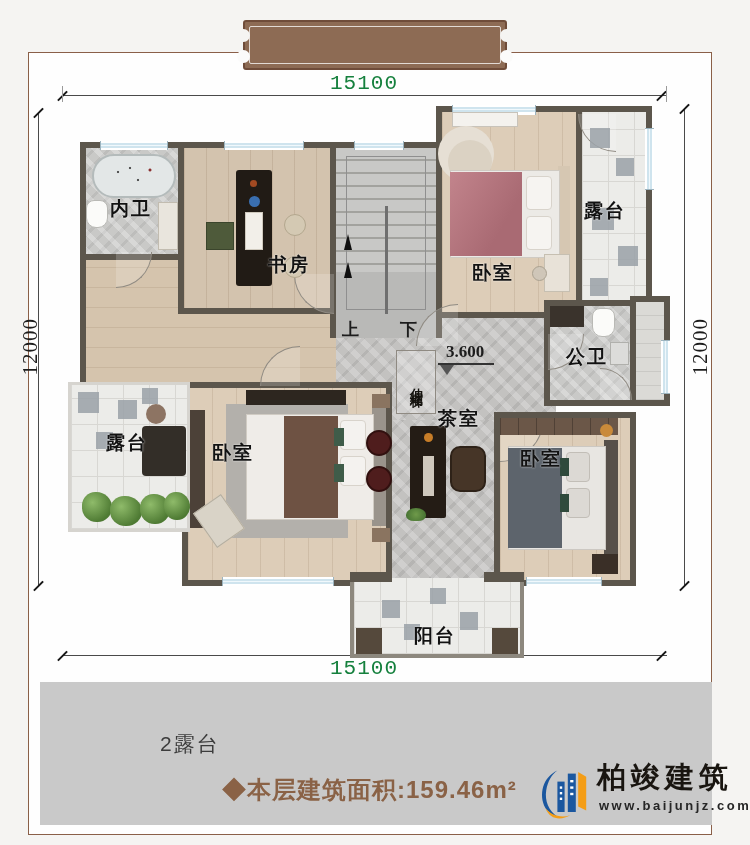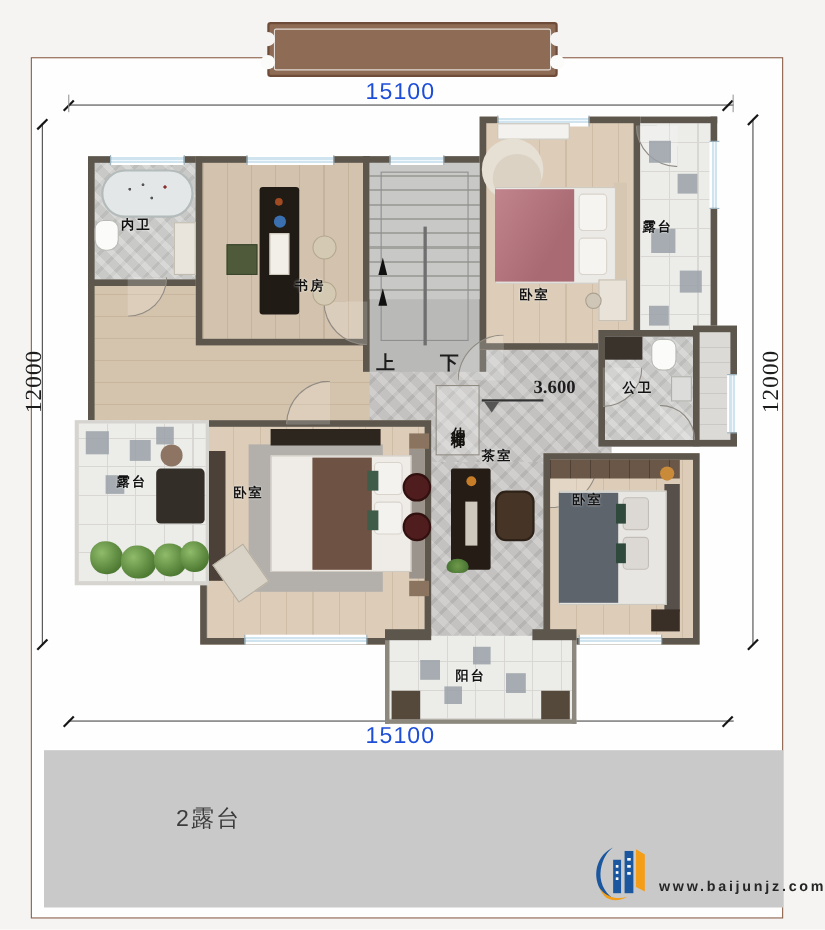--- a/index.html
+++ b/index.html
@@ -13,21 +13,21 @@
   
   .banner { left:243px; top:20px; width:264px; height:50px; background:#8d6b54; border:2px solid #6f4c39; border-radius:3px; display:flex; align-items:center; justify-content:center; }
   .banner .inner { position:absolute; inset:4px; border:1px solid rgba(255,255,255,.75); border-radius:2px; }
   .banner .title { color:#f8f4ef; font-size:25px; font-weight:bold; letter-spacing:3px; position:relative; z-index:2; }
   .notch { position:absolute; width:13px; height:13px; border-radius:50%; z-index:3; }
 
   
   .dimline { background:#4a4a4a; }
   .tick { width:13px; height:2px; background:#161616; transform:rotate(-45deg); }
   .ext { background:#9a9a9a; }
-  .dimtext { font-family:Liberation Sans, sans-serif; font-size:21px; color:#1d4ed8; letter-spacing:1px; text-align:center; }
+  .dimtext { font-family:Liberation Mono, monospace; font-size:21px; color:#15803d; letter-spacing:1px; text-align:center; }
   .dimtext-v { font-family:"Liberation Serif","DejaVu Serif",serif; font-size:21px; color:#1c1c1c; letter-spacing:1px; writing-mode:vertical-rl; transform:rotate(180deg); }
 
   
   .room { border:6px solid #5c564c; }
   .wood   { background-color:#d3c3ae; background-image:repeating-linear-gradient(90deg, rgba(110,80,50,.14) 0 1px, rgba(0,0,0,0) 1px 22px); }
   .wood2  { background-color:#ddcdb8; background-image:repeating-linear-gradient(90deg, rgba(110,80,50,.13) 0 1px, rgba(0,0,0,0) 1px 24px); }
   .wood3  { background-color:#d5c4ad; background-image:repeating-linear-gradient(0deg, rgba(110,80,50,.12) 0 1px, rgba(0,0,0,0) 1px 20px); }
   .marble { background-color:#c9c9c7; background-image:repeating-linear-gradient(45deg, rgba(255,255,255,.28) 0 5px, rgba(0,0,0,0) 5px 13px), repeating-linear-gradient(-45deg, rgba(0,0,0,.06) 0 3px, rgba(0,0,0,0) 3px 11px); }
   .marble2{ background-color:#c3c2c0; background-image:repeating-linear-gradient(45deg, rgba(255,255,255,.22) 0 6px, rgba(0,0,0,0) 6px 14px), repeating-linear-gradient(-45deg, rgba(0,0,0,.07) 0 3px, rgba(0,0,0,0) 3px 12px); }
   .tile   { background-color:#ecece9; background-image:repeating-linear-gradient(0deg, #d8d7d3 0 1px, rgba(0,0,0,0) 1px 26px), repeating-linear-gradient(90deg, #d8d7d3 0 1px, rgba(0,0,0,0) 1px 26px); }
@@ -35,21 +35,21 @@
   .sq { background:#9aa1a7; opacity:.85; }
 
   
   .win-h { background:linear-gradient(180deg,#ffffff 0 2px,#cfe4ee 2px 4px,#f0f8fc 4px 5px,#cfe4ee 5px 7px,#ffffff 7px 9px); border-left:1px solid #9db4bf; border-right:1px solid #9db4bf; }
   .win-v { background:linear-gradient(90deg,#ffffff 0 2px,#cfe4ee 2px 4px,#f0f8fc 4px 5px,#cfe4ee 5px 7px,#ffffff 7px 9px); border-top:1px solid #9db4bf; border-bottom:1px solid #9db4bf; }
 
   
   .arc { border-right:1.5px solid #8f8a82; border-bottom:1.5px solid #8f8a82; border-radius:0 0 100% 0; background:rgba(255,255,255,.18); }
 
   
-  .rlabel { font-size:12px; font-weight:bold; color:#121212; letter-spacing:2px; text-shadow:0 0 2px rgba(255,255,255,.85); white-space:nowrap; }
+  .rlabel { font-size:19px; font-weight:bold; color:#121212; letter-spacing:2px; text-shadow:0 0 2px rgba(255,255,255,.85); white-space:nowrap; }
   .serif17 { font-family:"Liberation Serif","DejaVu Serif",serif; font-size:17px; font-weight:bold; color:#1d1d1d; }
   .ladderbox { border:1.5px solid #8f8a82; background:rgba(255,255,255,.22); display:flex; align-items:center; justify-content:center; }
   .ladderbox span { writing-mode:vertical-rl; font-size:13px; font-weight:bold; letter-spacing:3px; color:#15130f; }
 
   
   .infobox { left:40px; top:682px; width:672px; height:143px; background:#c9c9c9; }
   .layoutline { font-size:21px; color:#3c3c3c; letter-spacing:2px; }
   .layoutline b { color:#2e2e2e; }
   .areatext { font-size:24px; font-weight:bold; color:#8a6246; letter-spacing:1px; }
 
@@ -222,53 +222,55 @@
   <div class="furn sq" style="left:618px;top:246px;width:20px;height:20px;"></div>
   <div class="furn sq" style="left:590px;top:278px;width:18px;height:18px;"></div>
 
   <div class="furn sq" style="left:382px;top:600px;width:18px;height:18px;"></div>
   <div class="furn sq" style="left:430px;top:588px;width:16px;height:16px;"></div>
   <div class="furn sq" style="left:460px;top:612px;width:18px;height:18px;"></div>
   <div class="furn sq" style="left:404px;top:624px;width:16px;height:16px;"></div>
   <div class="furn" style="left:356px;top:628px;width:26px;height:26px;background:#55493c;"></div>
   <div class="furn" style="left:492px;top:628px;width:26px;height:26px;background:#55493c;"></div>
 
-  <div class="abs serif17" style="left:446px;top:342px;margin-left:39px;">3.600</div>
+  <div class="abs serif17" style="left:446px;top:342px;">3.600</div>
   <div class="abs" style="left:438px;top:363px;width:56px;height:2px;background:#333;"></div>
   <div class="abs" style="left:440px;top:365px;width:0;height:0;border-left:7px solid transparent;border-right:7px solid transparent;border-top:10px solid #555;"></div>
   <div class="abs ladderbox" style="left:396px;top:350px;width:40px;height:64px;">
     <span>伸缩梯</span>
   </div>
 
   <div class="abs rlabel" style="left:110px;top:196px;">内卫</div>
   <div class="abs rlabel" style="left:268px;top:252px;">书房</div>
   <div class="abs rlabel" style="left:472px;top:260px;">卧室</div>
   <div class="abs rlabel" style="left:584px;top:198px;">露台</div>
   <div class="abs rlabel" style="left:566px;top:344px;">公卫</div>
   <div class="abs rlabel" style="left:438px;top:406px;">茶室</div>
   <div class="abs rlabel" style="left:106px;top:430px;">露台</div>
   <div class="abs rlabel" style="left:212px;top:440px;">卧室</div>
   <div class="abs rlabel" style="left:520px;top:446px;">卧室</div>
-  <div class="abs rlabel" style="left:414px;top:606px;">阳台</div>
+  <div class="abs rlabel" style="left:414px;top:623px;">阳台</div>
   <div class="abs serif17" style="left:342px;top:318px;">上</div>
   <div class="abs serif17" style="left:400px;top:318px;">下</div>
 </div>
 
 <div class="abs infobox">
   <div class="abs layoutline" style="left:120px;top:48px;">2露台</div>
+  <div class="abs areatext" style="left:182px;top:92px;">◆本层建筑面积:159.46m²</div>
 
   <div class="abs" style="left:495px;top:80px;width:210px;height:60px;">
     <svg width="56" height="56" viewBox="0 0 70 70" style="position:absolute;left:0;top:2px;">
       <path d="M28 8 C10 16 4 38 13 55 C16 60 22 64 28 66 C17 58 12 46 14 33 C16 21 21 13 28 8 Z" fill="#1b579f"></path>
       <path d="M13 55 C20 64 32 68 44 64 C34 70 19 71 13 55 Z" fill="#f49d16"></path>
       <rect x="28" y="22" width="9" height="38" fill="#1b579f"></rect>
       <rect x="41" y="12" width="10" height="48" fill="#1b579f"></rect>
       <polygon points="54,10 64,16 64,58 54,53" fill="#f49d16"></polygon>
       <rect x="31" y="28" width="3" height="3" fill="#fff"></rect>
         <rect x="31" y="35" width="3" height="3" fill="#fff"></rect>
       <rect x="31" y="42" width="3" height="3" fill="#fff"></rect>
         <rect x="44" y="20" width="4" height="3" fill="#fff"></rect>
       <rect x="44" y="28" width="4" height="3" fill="#fff"></rect>
         <rect x="44" y="36" width="4" height="3" fill="#fff"></rect>
     </svg>
+    <div class="logoname" style="position:absolute;left:62px;top:0;">柏竣建筑</div>
     <div class="logourl" style="position:absolute;left:64px;top:36px;">www.baijunjz.com</div>
   </div>
 </div>
 
 </body></html>

